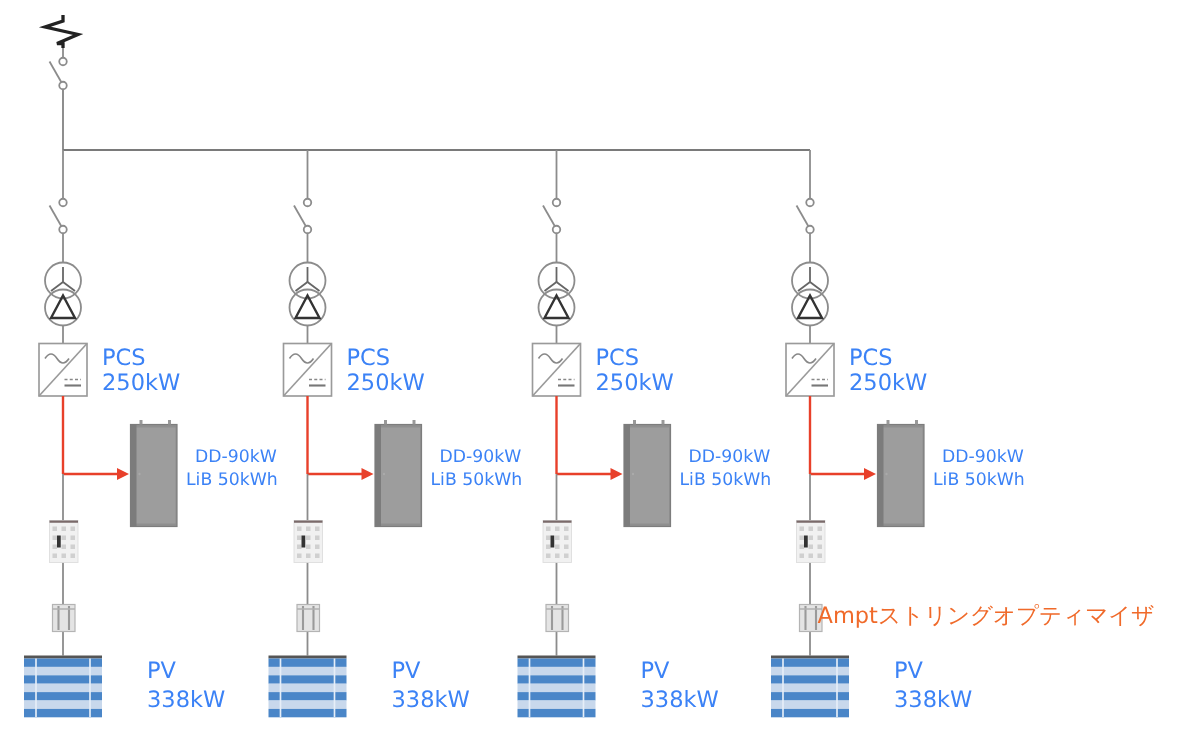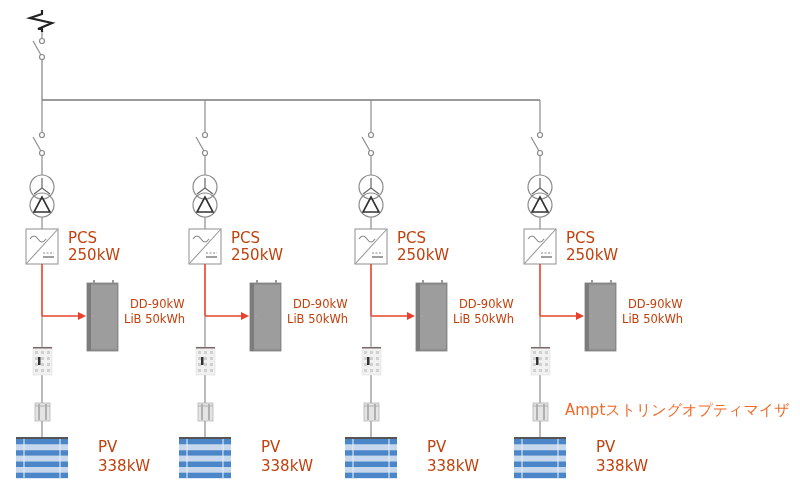--- a/index.html
+++ b/index.html
@@ -1,19 +1,19 @@
 <!DOCTYPE html>
 <html><head>
 <meta charset="utf-8">
 <style>
   html, body { margin: 0; padding: 0; background: #ffffff; }
   body { width: 800px; height: 497px; position: relative; overflow: hidden;
          font-family: "DejaVu Sans", sans-serif; }
   #diagram { position: absolute; left: 0; top: 0; }
-  .lbl { position: absolute; color: #c2410c; white-space: nowrap; }
+  .lbl { position: absolute; color: #3b82f6; white-space: nowrap; }
   .pcs-label { font-size: 15px; line-height: 18px; }
   .bat-label { font-size: 11.5px; line-height: 15px; text-align: left; }
   .pv-label { font-size: 15px; line-height: 19px; margin-left: 24px; }
   .ampt-label { position: absolute; color: #f06a2a; font-size: 15px; white-space: nowrap; }
 </style>
 </head>
 <body>
 
 <svg id="diagram" width="800" height="497" viewBox="0 0 800 497" xmlns="http://www.w3.org/2000/svg">
 
@@ -344,13 +344,13 @@
     <div class="lbl pv-label" style="left: 403px; top: 438px;">PV</div>
     <div class="lbl pv-label" style="left: 403px; top: 457px;">338kW</div>
     <div class="lbl pcs-label" style="left: 566px; top: 229px;">PCS</div>
     <div class="lbl pcs-label" style="left: 566px; top: 246px;">250kW</div>
     <div class="lbl bat-label" style="left: 628px; top: 297px;">DD-90kW</div>
     <div class="lbl bat-label" style="left: 622px; top: 312px;">LiB 50kWh</div>
     <div class="lbl pv-label" style="left: 572px; top: 438px;">PV</div>
     <div class="lbl pv-label" style="left: 572px; top: 457px;">338kW</div>
   </div>
 
-<div class="ampt-label" style="left:565px; top:401px;">Amptストリングオプティマイザ</div>
+<div class="ampt-label" style="left:545px; top:401px;">Amptストリングオプティマイザ</div>
 
 </body></html>

